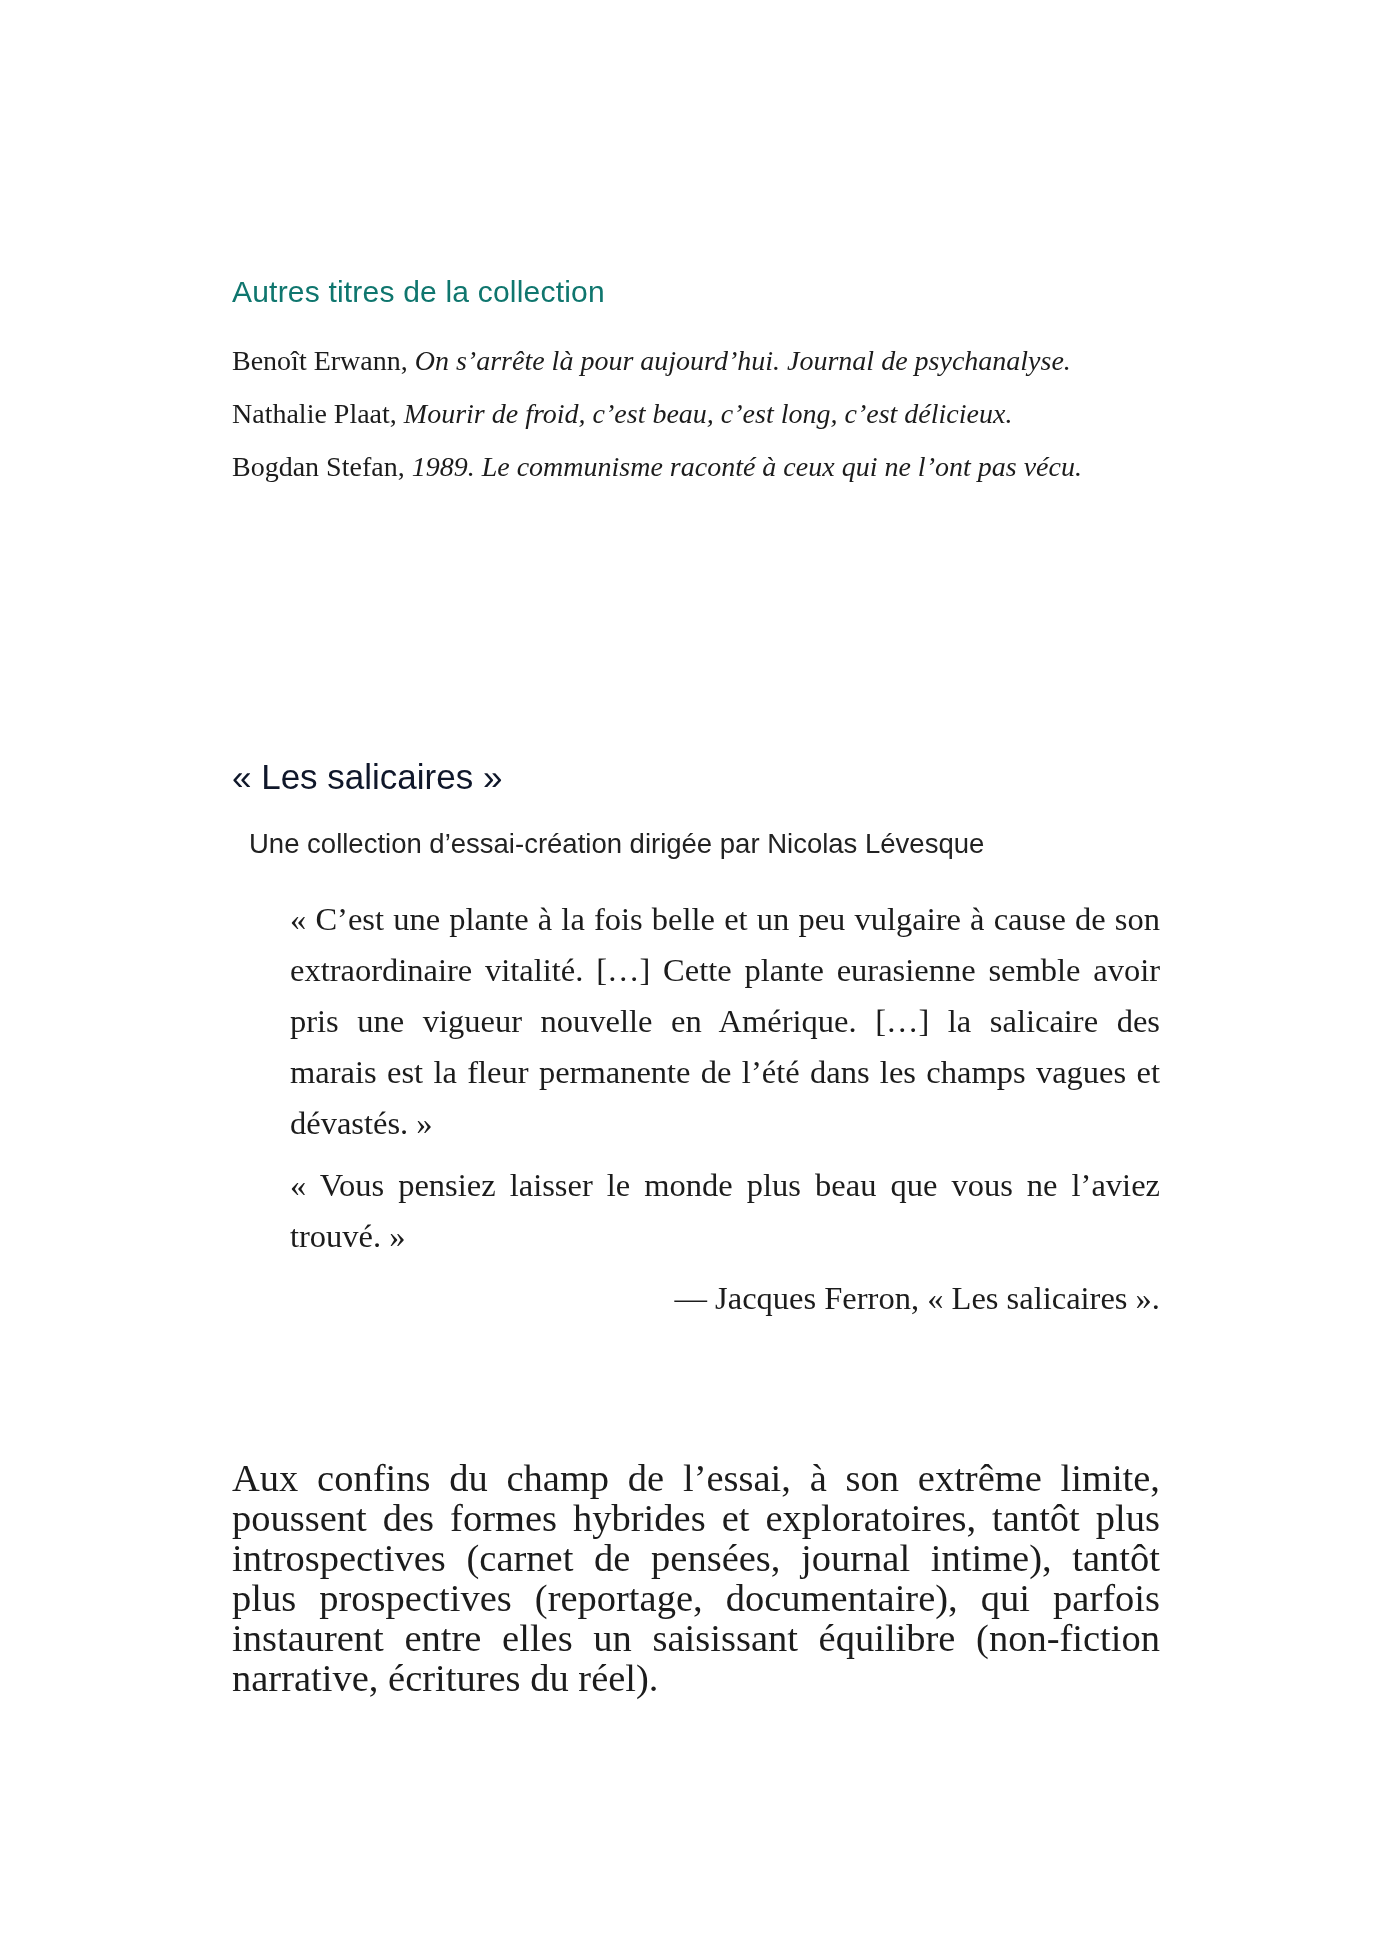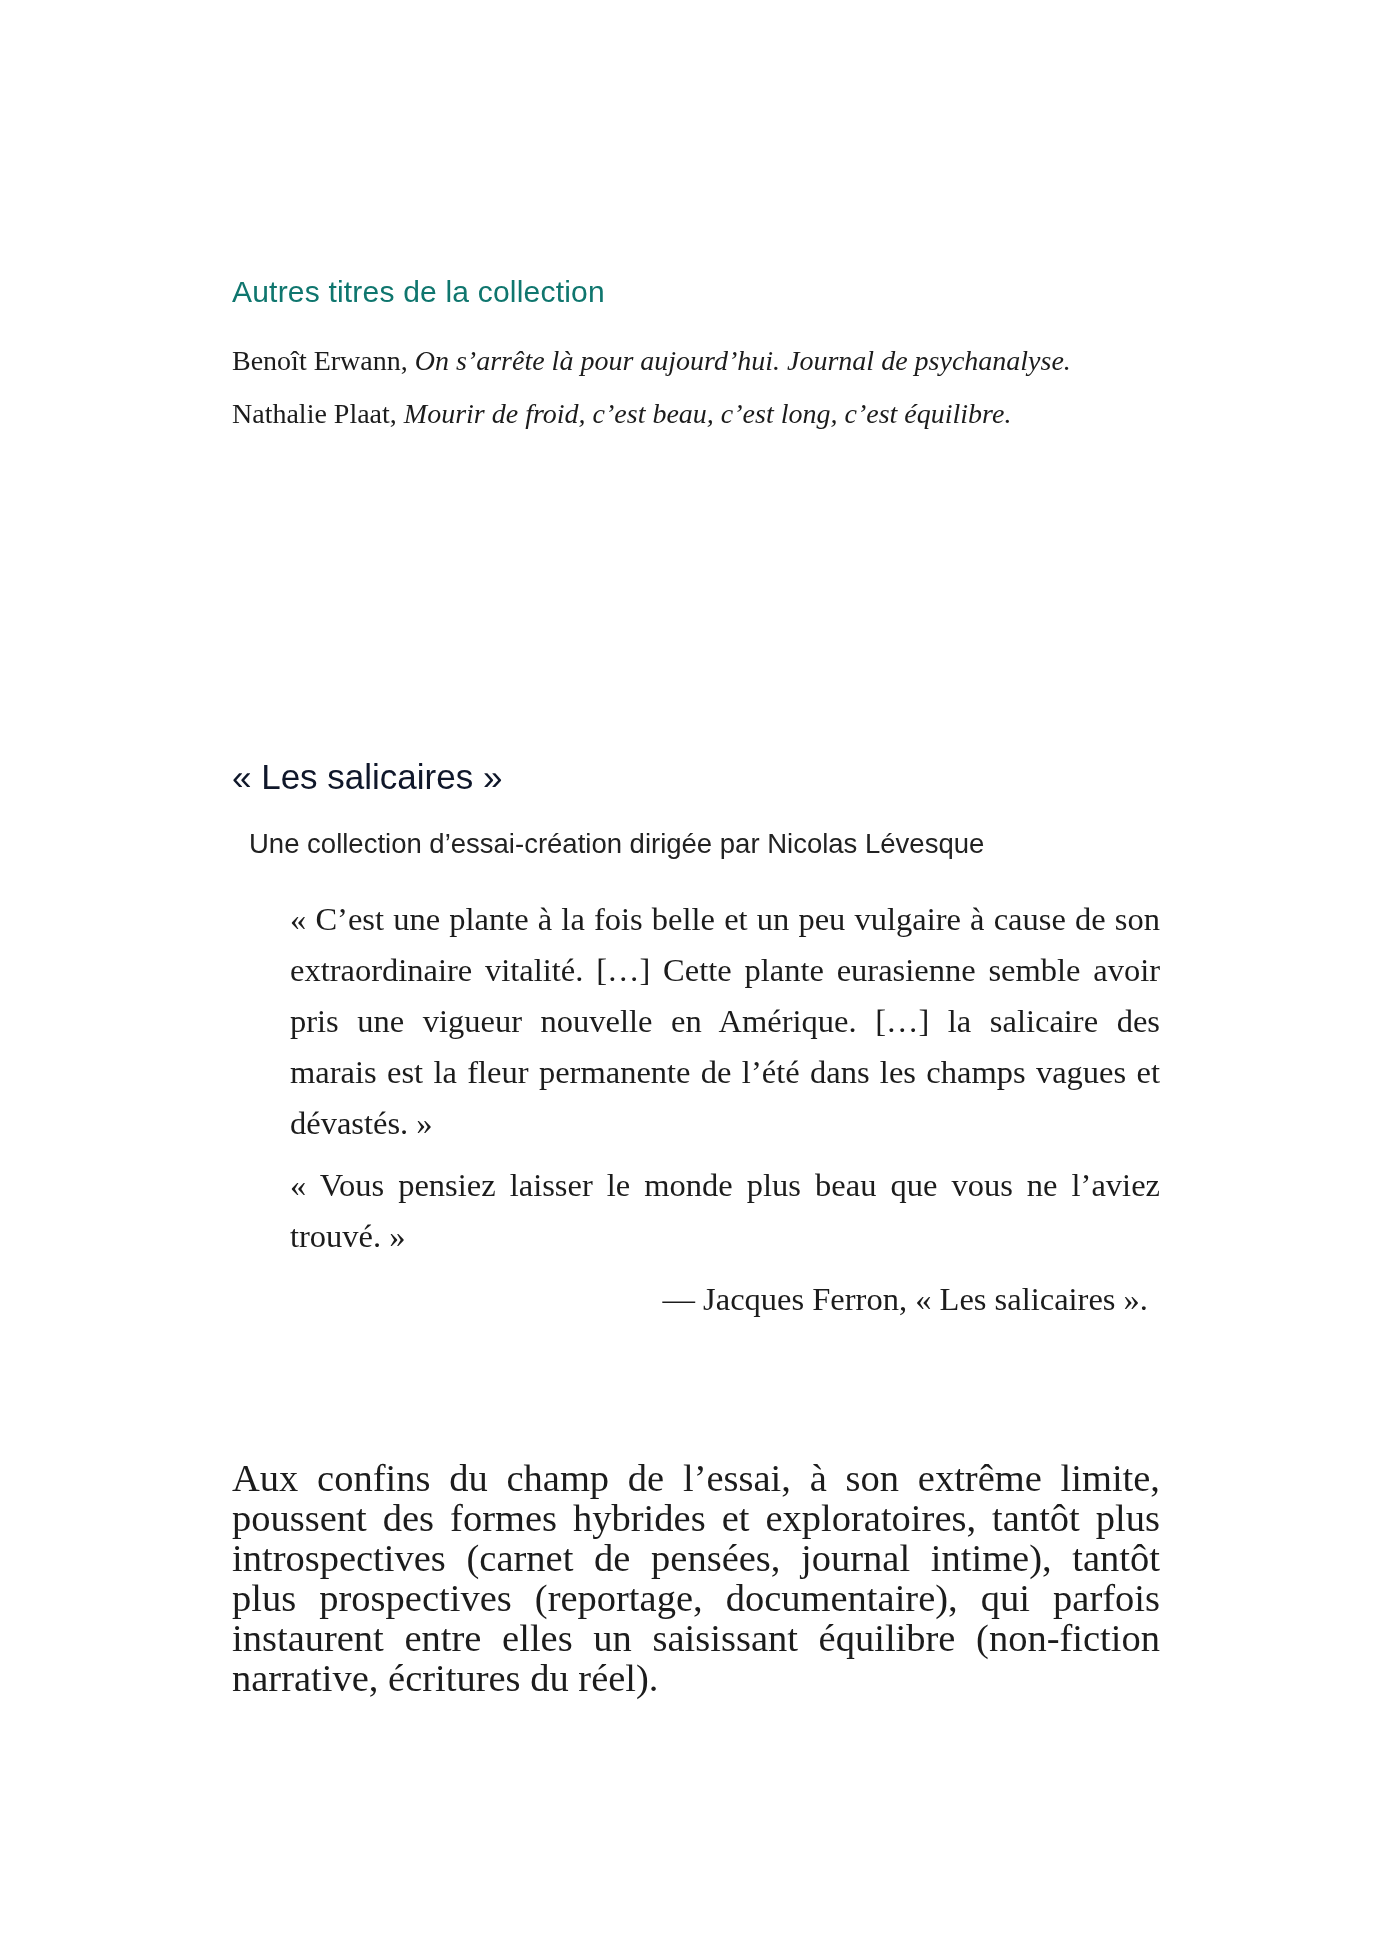--- a/index.html
+++ b/index.html
@@ -34,39 +34,40 @@
   }
 
   .epigraph {
     position: absolute; left: 290px; top: 894px; width: 870px;
     margin: 0; font-size: 32.5px; line-height: 51px;
   }
   .epigraph p {
     margin: 0 0 11px 0; text-align: justify; text-align-last: left;
   }
   .epigraph .attribution {
-    text-align: right; text-align-last: right; margin: 12px;
+    text-align: right; text-align-last: right; margin: 0;
   }
 
   .intro-paragraph {
     position: absolute; left: 232px; top: 1458px; width: 928px;
     margin: 0; font-size: 38.5px; line-height: 40px;
     text-align: justify; text-align-last: left;
   }
 </style>
 </head>
 <body>
 
 <div class="page">
 
   <h2 class="collection-heading sans">Autres titres de la collection</h2>
 
   <ul class="titles-list serif">
     <li><span>Benoît Erwann, </span><span class="book-title">On s’arrête là pour aujourd’hui. Journal de psychanalyse.</span></li>
-    <li><span>Nathalie Plaat, </span><span class="book-title">Mourir de froid, c’est beau, c’est long, c’est équilibre.</span></li>
+    <li><span>Nathalie Plaat, </span><span class="book-title">Mourir de froid, c’est beau, c’est long, c’est délicieux.</span></li>
+    <li><span>Bogdan Stefan, </span><span class="book-title">1989. Le communisme raconté à ceux qui ne l’ont pas vécu.</span></li>
   </ul>
 
   <h1 class="series-title sans">« Les salicaires »</h1>
   <p class="series-subtitle sans">Une collection d’essai-création dirigée par Nicolas Lévesque</p>
 
   <blockquote class="epigraph serif">
     <p>« C’est une plante à la fois belle et un peu vulgaire à cause de son extraordinaire vitalité. […] Cette plante eurasienne semble avoir pris une vigueur nouvelle en Amérique. […] la salicaire des marais est la fleur permanente de l’été dans les champs vagues et dévastés. »</p>
     <p>« Vous pensiez laisser le monde plus beau que vous ne l’aviez trouvé. »</p>
     <p class="attribution">— Jacques Ferron, « Les salicaires ».</p>
   </blockquote>

